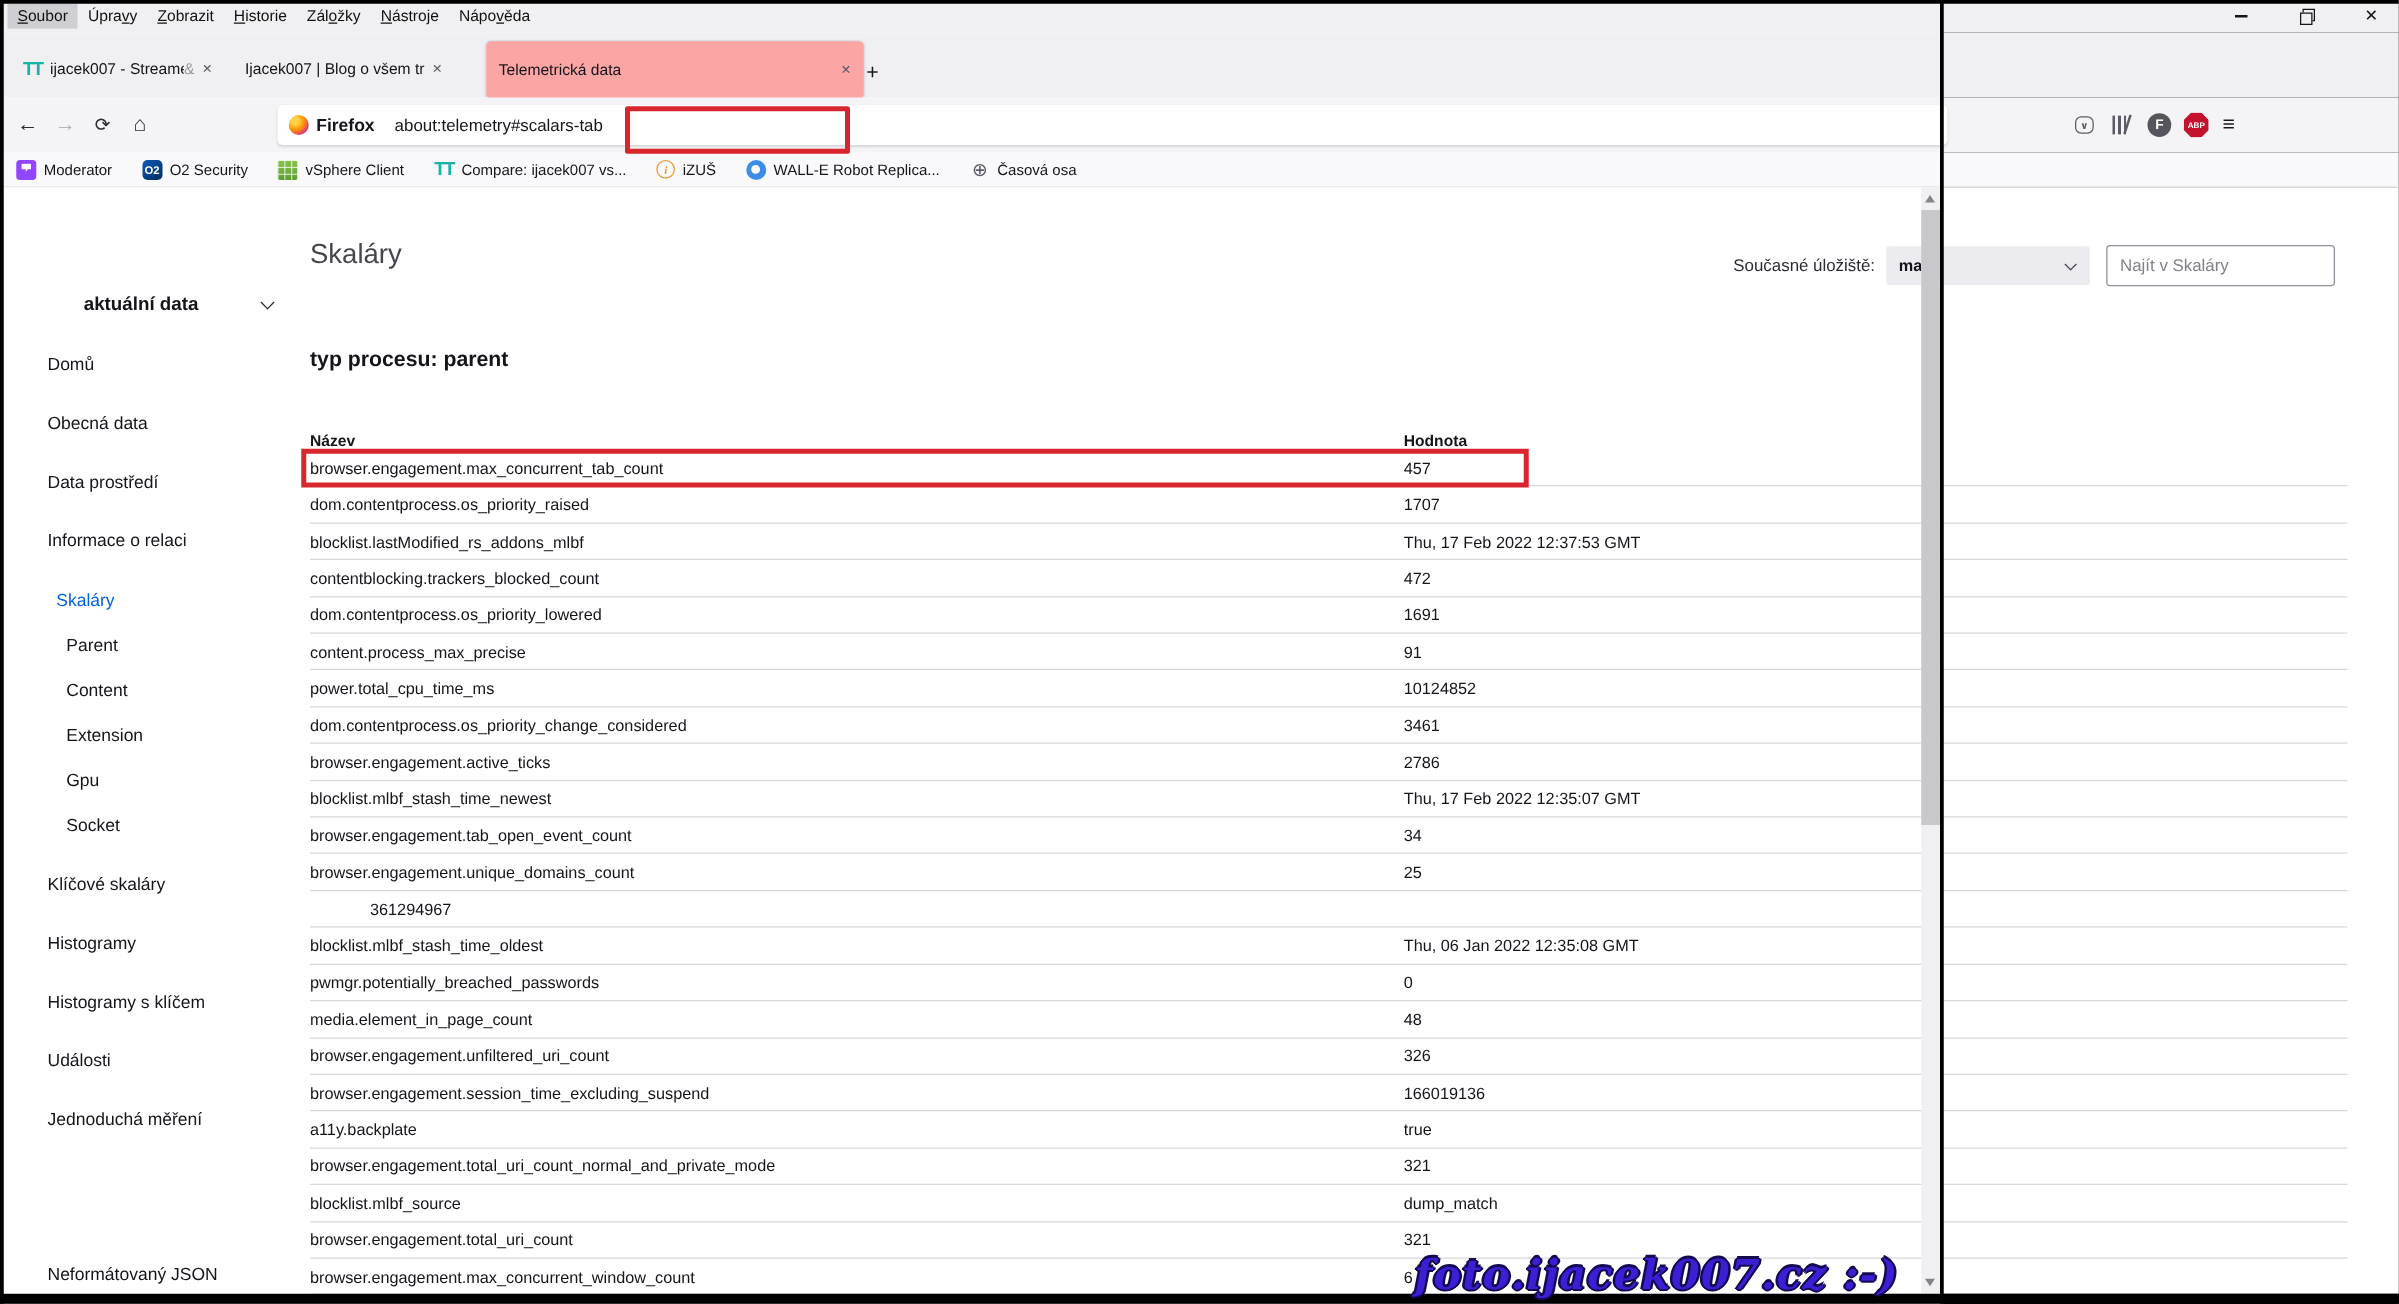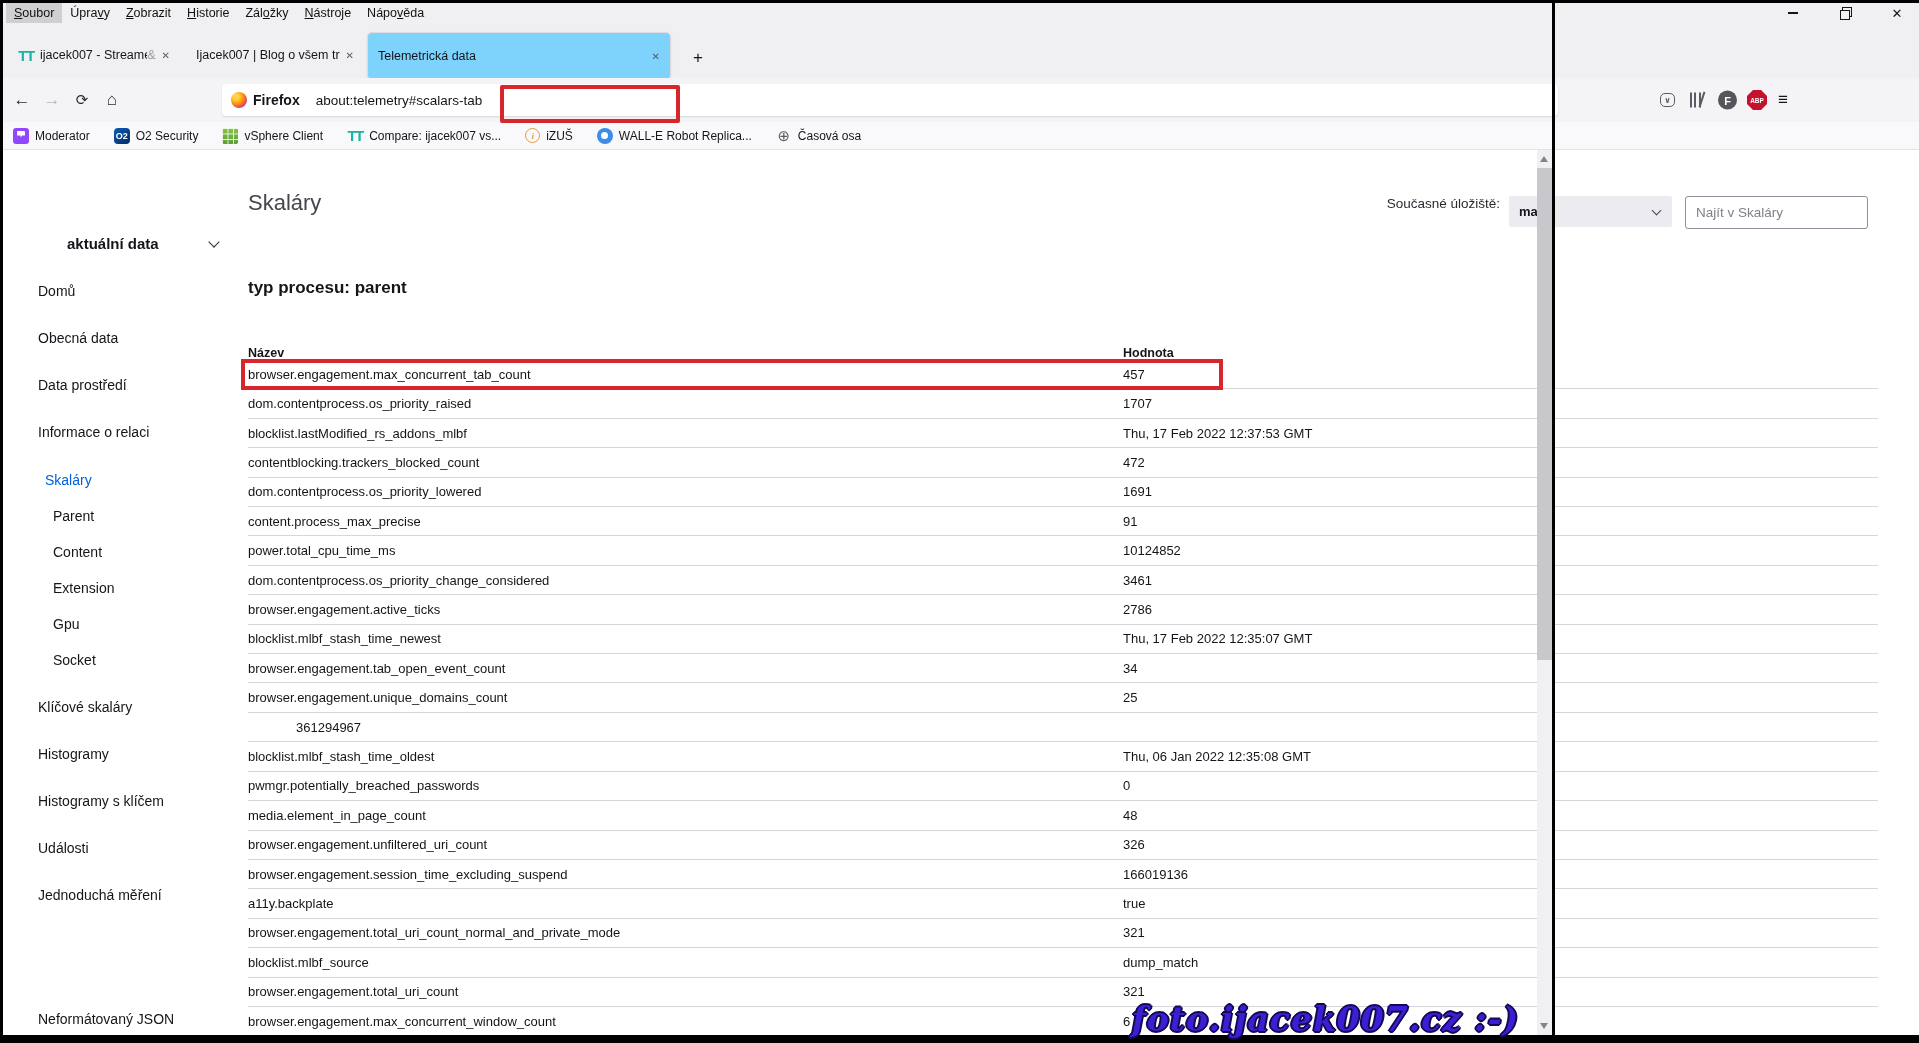--- a/index.html
+++ b/index.html
@@ -26,21 +26,21 @@
   .wc-restore{position:relative;}
   .wc-restore::before{content:""; position:absolute; width:8px; height:8px; border:1.2px solid #15141a; left:9px; top:4px;}
   .wc-restore::after{content:""; position:absolute; width:8px; height:8px; border:1.2px solid #15141a; background:#f0f0f2; left:7px; top:7px;}
   .wc-close{font-size:13px;}
 
   
   .tabbar { position:absolute; left:0; top:26px; width:1919px; height:52px; background:#f0f0f2; }
   .tab { position:absolute; top:9px; height:40px; display:flex; align-items:center; font-size:12.5px; color:#15141a; padding:0 10px; }
   .tab1 { left:8px;  width:172px; }
   .tab2 { left:186px; width:178px; }
-  .tab.active { left:367px; width:304px; background:#7dd3fc; border:1px solid #dcdce1; border-radius:5px;
+  .tab.active { left:388px; width:304px; background:#fca5a5; border:1px solid #dcdce1; border-radius:5px;
     box-shadow:0 1px 3px rgba(0,0,0,.08); top:6px; height:48px; }
   .tab-label { white-space:nowrap; overflow:hidden; flex:1; }
   .tab .trail{ color:#9a9aa2; }
   .tab-close { font-size:10px; color:#5b5b66; margin-left:6px; flex:none; }
   .newtab { position:absolute; left:686px; top:20px; font-size:17px; color:#15141a; width:24px; height:24px;
     display:flex; align-items:center; justify-content:center; }
 
   
   .navbar { position:absolute; left:0; top:78px; width:1919px; height:44px; background:#f4f4f6; }
   .navic { position:absolute; top:50%; transform:translateY(-50%); font-size:17px; color:#2b2b33;
@@ -93,21 +93,21 @@
   .sb-chev { position:absolute; left:210px; top:3px; width:8px; height:8px; border-right:1.8px solid #2b2b33; border-bottom:1.8px solid #2b2b33; transform:rotate(45deg); }
   .sb-item { height:18px; line-height:18px; cursor:pointer; }
   .sb-item.cat { margin-top:29px; padding-left:38px; }
   .sb-item.sub { margin-top:30px; padding-left:45px; }
   .sb-item.subsub { margin-top:18px; padding-left:53px; }
   .sb-item.json { margin-top:106px; }
   .sb-item.active { color:#0061e0; }
 
   
   .page-title { position:absolute; left:248px; top:40px; font-size:22px; color:#45454e; }
-  .controls { position:absolute; right:51px; top:46px; display:flex; align-items:flex-start; }
+  .controls { position:absolute; right:51px; top:46px; display:flex; align-items:center; }
   .ctl-label { font-size:13.5px; color:#2b2b33; margin-right:9px; }
   .ctl-select { width:163px; height:31px; background:#ececf0; border-radius:2px; display:flex; align-items:center;
     padding:0 10px; font-size:13px; color:#15141a; position:relative;font-weight:bold; }
   .ctl-select .chev { position:absolute; right:12px; top:11px; width:7px; height:7px; border-right:1.6px solid #44444c; border-bottom:1.6px solid #44444c; transform:rotate(45deg); }
   .ctl-search { width:183px; height:33px; margin-left:13px; border:1px solid #8f8f9d; border-radius:3px; background:#fff;
     font-size:13.5px; padding:0 10px; color:#15141a; font-family:"Liberation Sans",sans-serif; }
   .ctl-search::placeholder { color:#80808a; }
 
   .section-heading { position:absolute; left:248px; top:128px; font-size:17px; font-weight:bold; color:#15141a; }
 

